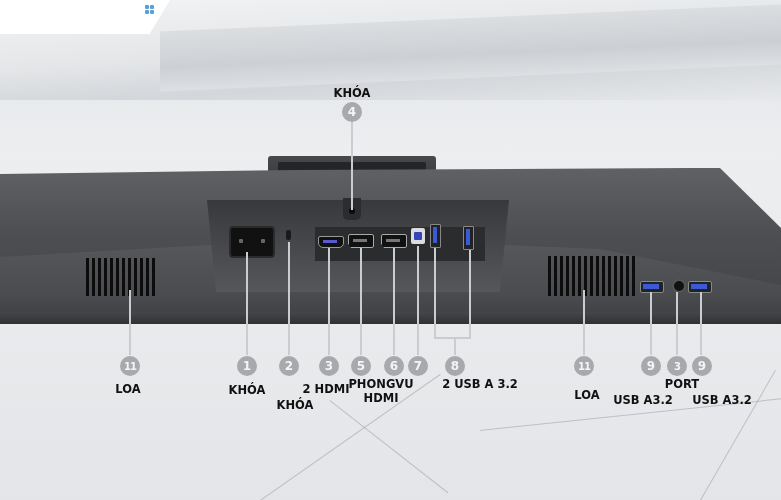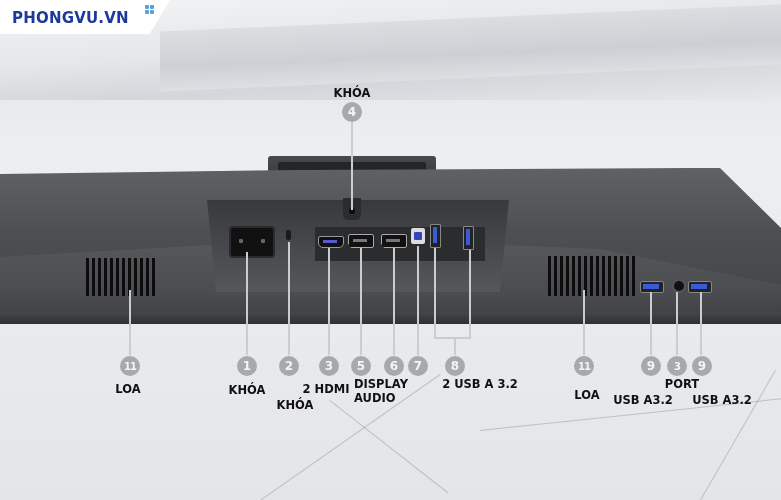--- a/index.html
+++ b/index.html
@@ -131,36 +131,35 @@
     position: absolute; width: 20px; height: 20px; border-radius: 50%;
     background: #a7a9ac; color: #f4f4f4;
     font-family: "DejaVu Sans", sans-serif; font-weight: bold; font-size: 12px;
     display: flex; align-items: center; justify-content: center;
     transform: translate(-50%, -50%);
   }
   .marker.two { font-size: 10px; letter-spacing: -1px; }
   .label {
     position: absolute; font-family: "DejaVu Sans", sans-serif; font-weight: bold;
     font-size: 11.5px; color: #111; white-space: nowrap; line-height: 14px;
-    text-align: left; transform: translateX(-50%);
+    text-align: center; transform: translateX(-50%);
   }
 </style>
 </head>
 <body>
 
 <div class="scene">
   <div class="wall-top"></div>
   <div class="wall-step"></div>
   <div class="floor-line" style="left:330px;top:400px;width:150px;transform:rotate(38deg);"></div>
   <div class="floor-line" style="left:260px;top:500px;width:220px;transform:rotate(-35deg);"></div>
   <div class="floor-line" style="left:700px;top:500px;width:150px;transform:rotate(-60deg);"></div>
   <div class="floor-line" style="left:480px;top:430px;width:320px;transform:rotate(-6deg);"></div>
 
   <div class="logo">
-    <span class="logo-text">PHONGVU.VN</span>
     <div class="logo-dots">
         <span></span>
         <span></span>
         <span></span>
         <span></span>
       </div>
   </div>
 
   <div class="stand-mount">
       <div class="stand-mount-inner"></div>
@@ -249,21 +248,21 @@
   <div class="marker" style="left:651px;top:366px;">9</div>
   <div class="marker two" style="left:677px;top:366px;">3</div>
   <div class="marker" style="left:702px;top:366px;">9</div>
 
   <div class="label" style="left:352px;top:86px;">KHÓA</div>
   <div class="label" style="left:128px;top:382px;">LOA</div>
   <div class="label" style="left:247px;top:383px;">KHÓA</div>
   <div class="label" style="left:295px;top:398px;">KHÓA</div>
   <div class="label" style="left:326px;top:382px;">2 HDMI</div>
   <div class="label" style="left:381px;top:377px;">
-    <div>DISPLAY</div>
-    <div>AUDIO</div>
+    <div>PHONGVU</div>
+    <div>HDMI</div>
   </div>
   <div class="label" style="left:480px;top:377px;">2 USB A 3.2</div>
   <div class="label" style="left:587px;top:388px;">LOA</div>
   <div class="label" style="left:682px;top:377px;">PORT</div>
   <div class="label" style="left:643px;top:393px;">USB A3.2</div>
   <div class="label" style="left:722px;top:393px;">USB A3.2</div>
 </div>
 
 </body></html>

